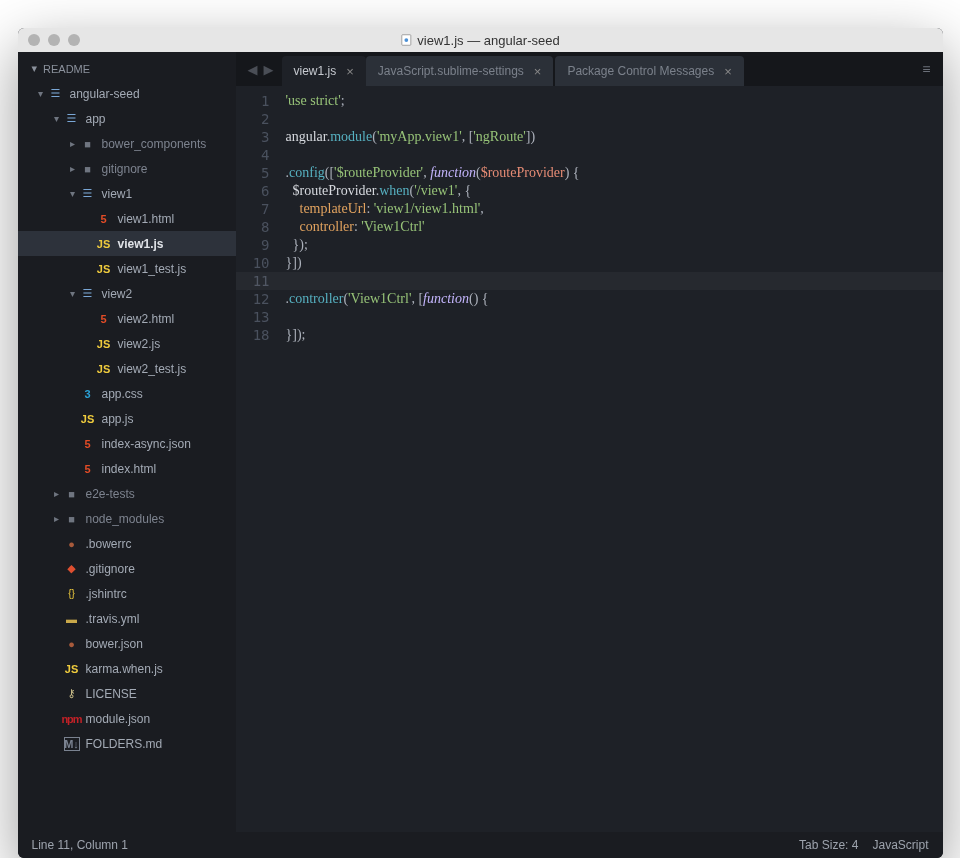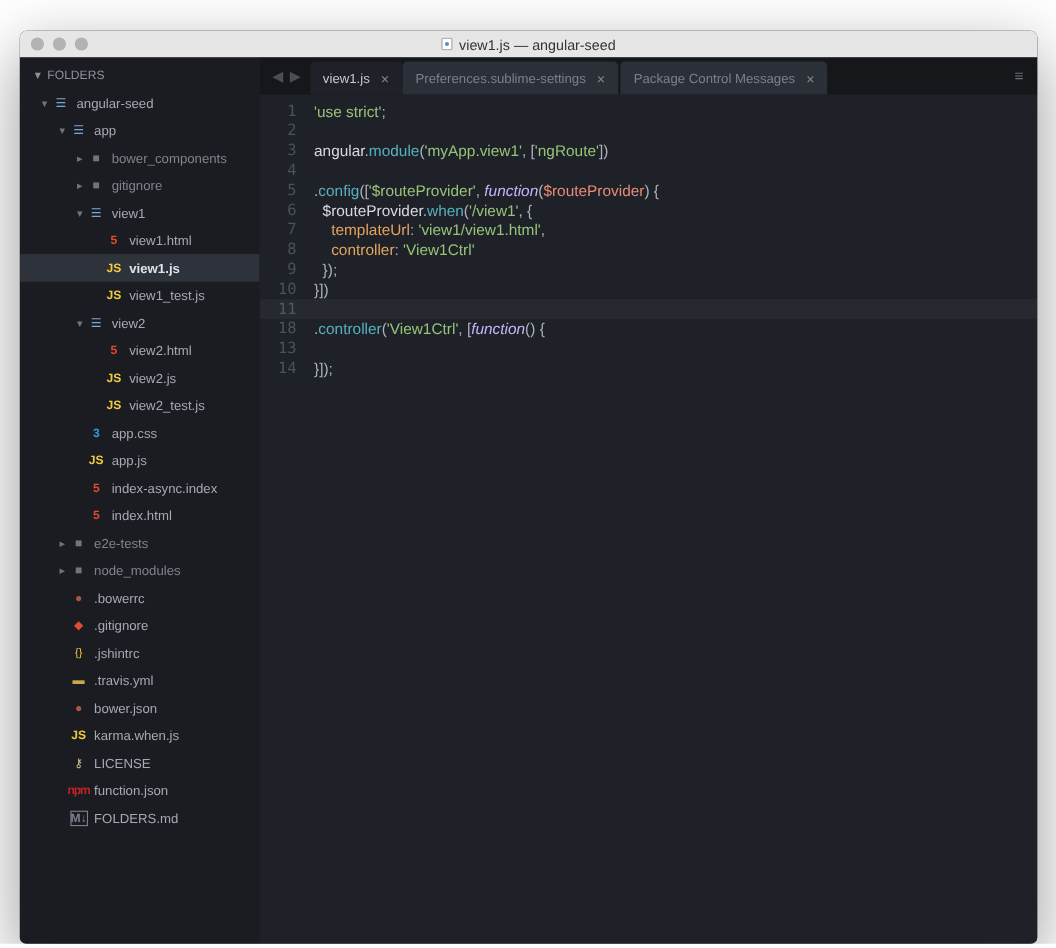--- a/index.html
+++ b/index.html
@@ -126,21 +126,21 @@
       padding: 6px 10px 0 0;
       color: #4a515e;
       font-family: "Menlo", "Consolas", monospace;
       font-size: 14px;
       line-height: 18px;
       user-select: none;
     }
     .code {
       flex: 1;
       padding: 6px 0 0 6px;
-      font-family: Liberation Sans, sans-serif;
+      font-family: Liberation Serif, serif;
       font-size: 14px;
       line-height: 18px;
       color: #c5cad3;
       white-space: pre;
       position: relative;
     }
     .hl-line { position: absolute; left: 0; right: 0; height: 18px; background: rgba(255,255,255,0.04); top: 186px; }
     .tok-str { color: #97c378; }
     .tok-kw { color: #c4b5fd; font-style: italic; }
     .tok-fn { color: #56b0c0; }
@@ -178,21 +178,21 @@
         </svg>
       <span>view1.js — angular-seed</span>
     </div>
   </div>
 
   <div class="main-pane">
 
     <div class="sidebar">
       <div class="sidebar-header">
         <span class="chev">▾</span>
-        <span>FOLDERS</span>
+        <span>README</span>
       </div>
       <ul class="tree" id="tree">
           <li class="tree-row" style="padding-left: 16px;">
             <span class="chev">▾</span>
             <span class="ico ico-openfolder">☰</span>
             <span>angular-seed</span>
           </li>
           <li class="tree-row" style="padding-left: 32px;">
             <span class="chev">▾</span>
             <span class="ico ico-openfolder">☰</span>
@@ -245,21 +245,21 @@
           <li class="tree-row" style="padding-left: 62px;">
             <span class="ico ico-css">3</span>
             <span>app.css</span>
           </li>
           <li class="tree-row" style="padding-left: 62px;">
             <span class="ico ico-js">JS</span>
             <span>app.js</span>
           </li>
           <li class="tree-row" style="padding-left: 62px;">
             <span class="ico ico-html">5</span>
-            <span>index-async.index</span>
+            <span>index-async.json</span>
           </li>
           <li class="tree-row" style="padding-left: 62px;">
             <span class="ico ico-html">5</span>
             <span>index.html</span>
           </li>
           <li class="tree-row dim" style="padding-left: 32px;">
             <span class="chev">▸</span>
             <span class="ico ico-folder">■</span>
             <span>e2e-tests</span>
           </li>
@@ -291,42 +291,42 @@
           <li class="tree-row" style="padding-left: 46px;">
             <span class="ico ico-js">JS</span>
             <span>karma.when.js</span>
           </li>
           <li class="tree-row" style="padding-left: 46px;">
             <span class="ico ico-lic">⚷</span>
             <span>LICENSE</span>
           </li>
           <li class="tree-row" style="padding-left: 46px;">
             <span class="ico ico-npm">npm</span>
-            <span>function.json</span>
+            <span>module.json</span>
           </li>
           <li class="tree-row" style="padding-left: 46px;">
             <span class="ico ico-md">M↓</span>
             <span>FOLDERS.md</span>
           </li>
         </ul>
     </div>
 
     <div class="editor">
       <div class="tabbar">
         <div class="navarrows">
           <span>◀</span>
           <span>▶</span>
         </div>
         <div id="tabs" style="display:flex">
             <div class="tab active">
               <span>view1.js</span>
               <span class="close">×</span>
             </div>
             <div class="tab inactive">
-              <span>Preferences.sublime-settings</span>
+              <span>JavaScript.sublime-settings</span>
               <span class="close">×</span>
             </div>
             <div class="tab inactive">
               <span>Package Control Messages</span>
               <span class="close">×</span>
             </div>
           </div>
         <div class="ham">≡</div>
       </div>
       <div class="code-area">
@@ -336,24 +336,30 @@
             <div>2</div>
             <div>3</div>
             <div>4</div>
             <div>5</div>
             <div>6</div>
             <div>7</div>
             <div>8</div>
             <div>9</div>
             <div>10</div>
             <div>11</div>
+            <div>12</div>
+            <div>13</div>
             <div>18</div>
-            <div>13</div>
-            <div>14</div>
           </div>
         <div class="code" id="code"><div><span class="tok-str">'use strict'</span><span class="tok-punct">;</span></div><div>&nbsp;</div><div><span class="tok-id">angular</span><span class="tok-punct">.</span><span class="tok-fn">module</span><span class="tok-punct">(</span><span class="tok-str">'myApp.view1'</span><span class="tok-punct">, </span><span class="tok-punct">[</span><span class="tok-str">'ngRoute'</span><span class="tok-punct">]</span><span class="tok-punct">)</span></div><div>&nbsp;</div><div><span class="tok-punct">.</span><span class="tok-fn">config</span><span class="tok-punct">(</span><span class="tok-punct">[</span><span class="tok-str">'$routeProvider'</span><span class="tok-punct">, </span><span class="tok-kw">function</span><span class="tok-punct">(</span><span class="tok-var">$routeProvider</span><span class="tok-punct">) {</span></div><div><span class="tok-punct">  </span><span class="tok-id">$routeProvider</span><span class="tok-punct">.</span><span class="tok-fn">when</span><span class="tok-punct">(</span><span class="tok-str">'/view1'</span><span class="tok-punct">, {</span></div><div><span class="tok-punct">    </span><span class="tok-prop">templateUrl</span><span class="tok-punct">: </span><span class="tok-str">'view1/view1.html'</span><span class="tok-punct">,</span></div><div><span class="tok-punct">    </span><span class="tok-prop">controller</span><span class="tok-punct">: </span><span class="tok-str">'View1Ctrl'</span></div><div><span class="tok-punct">  });</span></div><div><span class="tok-punct">}])</span></div><div>&nbsp;</div><div><span class="tok-punct">.</span><span class="tok-fn">controller</span><span class="tok-punct">(</span><span class="tok-str">'View1Ctrl'</span><span class="tok-punct">, </span><span class="tok-punct">[</span><span class="tok-kw">function</span><span class="tok-punct">() {</span></div><div>&nbsp;</div><div><span class="tok-punct">}]);</span></div></div>
       </div>
     </div>
 
   </div>
 
+  <div class="statusbar">
+    <span>Line 11, Column 1</span>
+    <span class="spacer"></span>
+    <span>Tab Size: 4</span>
+    <span>JavaScript</span>
+  </div>
 
 </div>
 
 </body></html>

